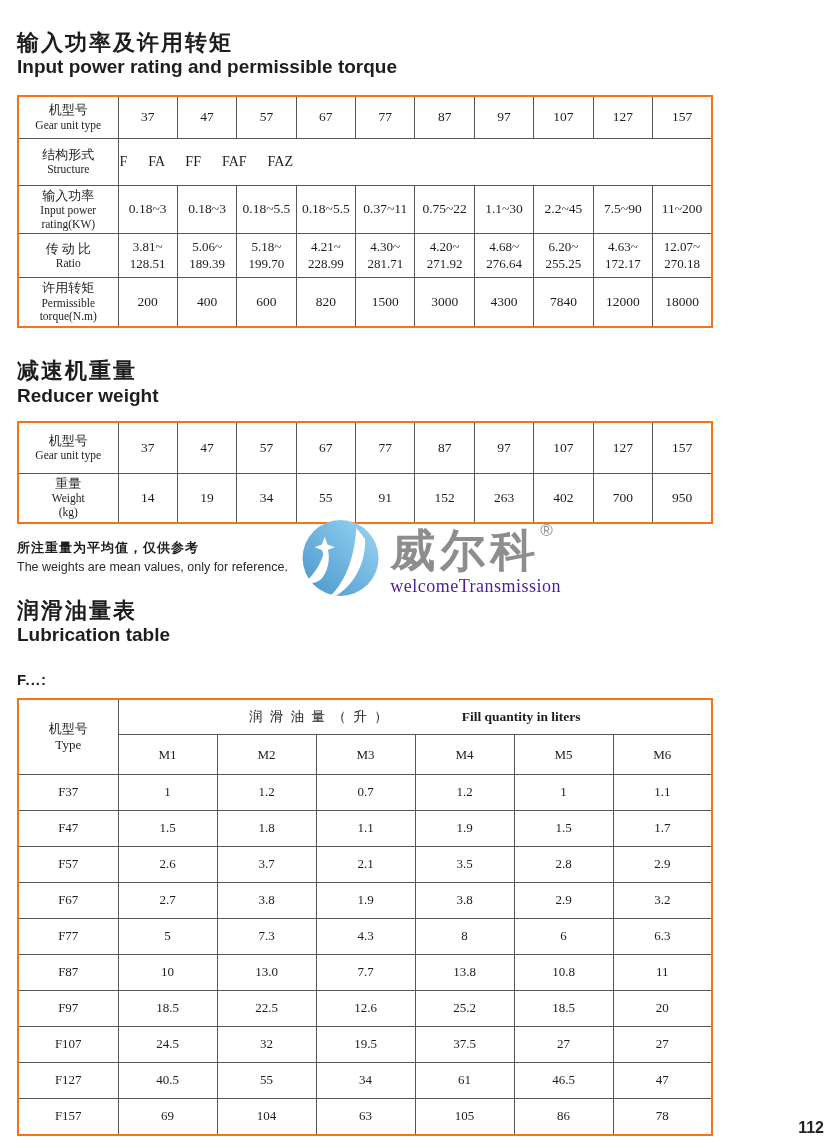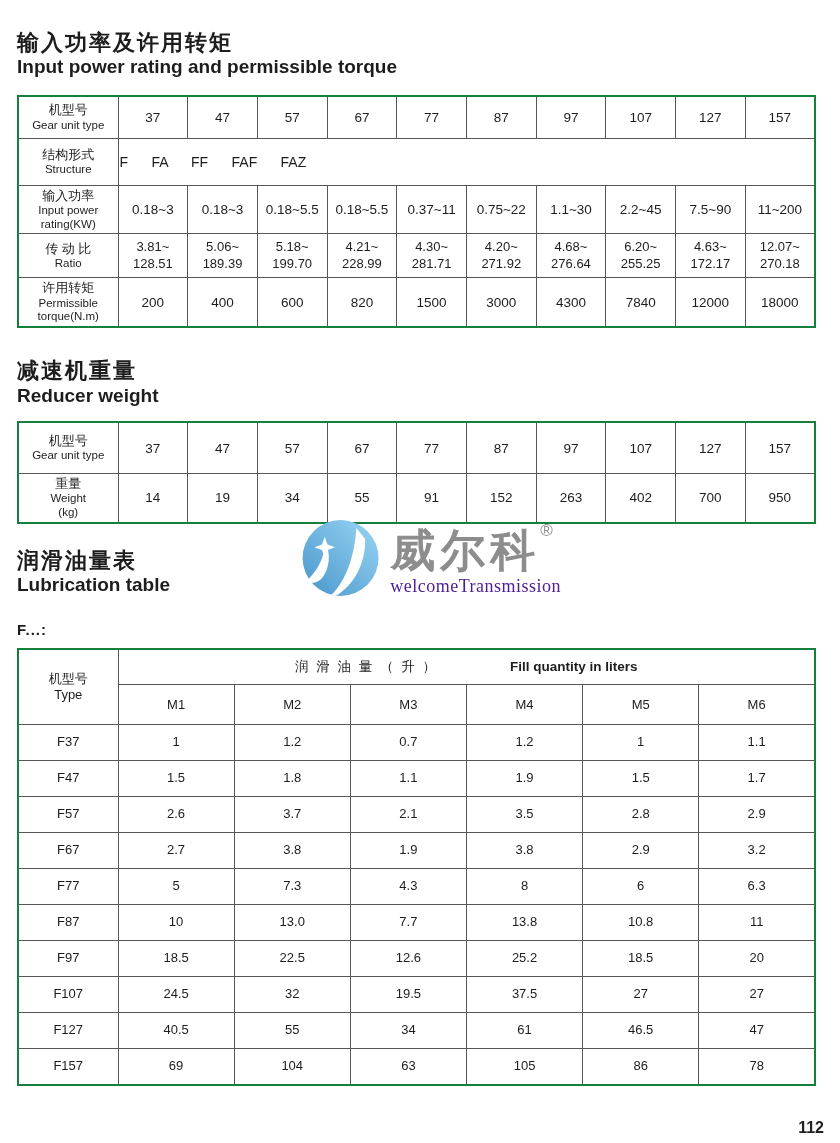--- a/index.html
+++ b/index.html
@@ -12,22 +12,23 @@
     font-family:"Liberation Sans","DejaVu Sans",sans-serif;
     color:#1d1d1d;
     padding:30px 12px 12px 17px;
     overflow:hidden;
   }
   .title-zh { font-size:22px; font-weight:bold; letter-spacing:2px; line-height:1.15; }
   .title-en { font-size:19px; font-weight:bold; line-height:1.25; }
   table {
     border-collapse:collapse;
     table-layout:fixed;
-    width:799px;
-    border:2px solid #15803d;
+    width:696px;
+    border:2px solid #f97316;
+    font-family:Liberation Serif, serif;
   }
   th, td {
     border:1px solid #565656;
     text-align:center;
     vertical-align:middle;
     font-weight:normal;
     padding:2px 1px;
   }
   .lblzh { font-size:13px; line-height:1.25; }
   .lblen { font-size:11.5px; line-height:1.2; }
@@ -222,20 +223,24 @@
           <td class="cell">91</td>
           <td class="cell">152</td>
           <td class="cell">263</td>
           <td class="cell">402</td>
           <td class="cell">700</td>
           <td class="cell">950</td>
         </tr>
   </tbody>
     </table>
 
+  <div class="notes">
+    <div class="note-zh">所注重量为平均值，仅供参考</div>
+    <div class="note-en">The weights are mean values, only for reference.</div>
+  </div>
 
   <div class="logo">
     <svg width="100" height="100" viewBox="0 0 100 100">
       <defs>
         <linearGradient id="lg" x1="1" y1="0" x2="0" y2="1">
           <stop offset="0" stop-color="#9bd6f4"></stop>
           <stop offset="1" stop-color="#4795cb"></stop>
         </linearGradient>
       </defs>
       <circle cx="50" cy="50" r="48" fill="url(#lg)"></circle>

